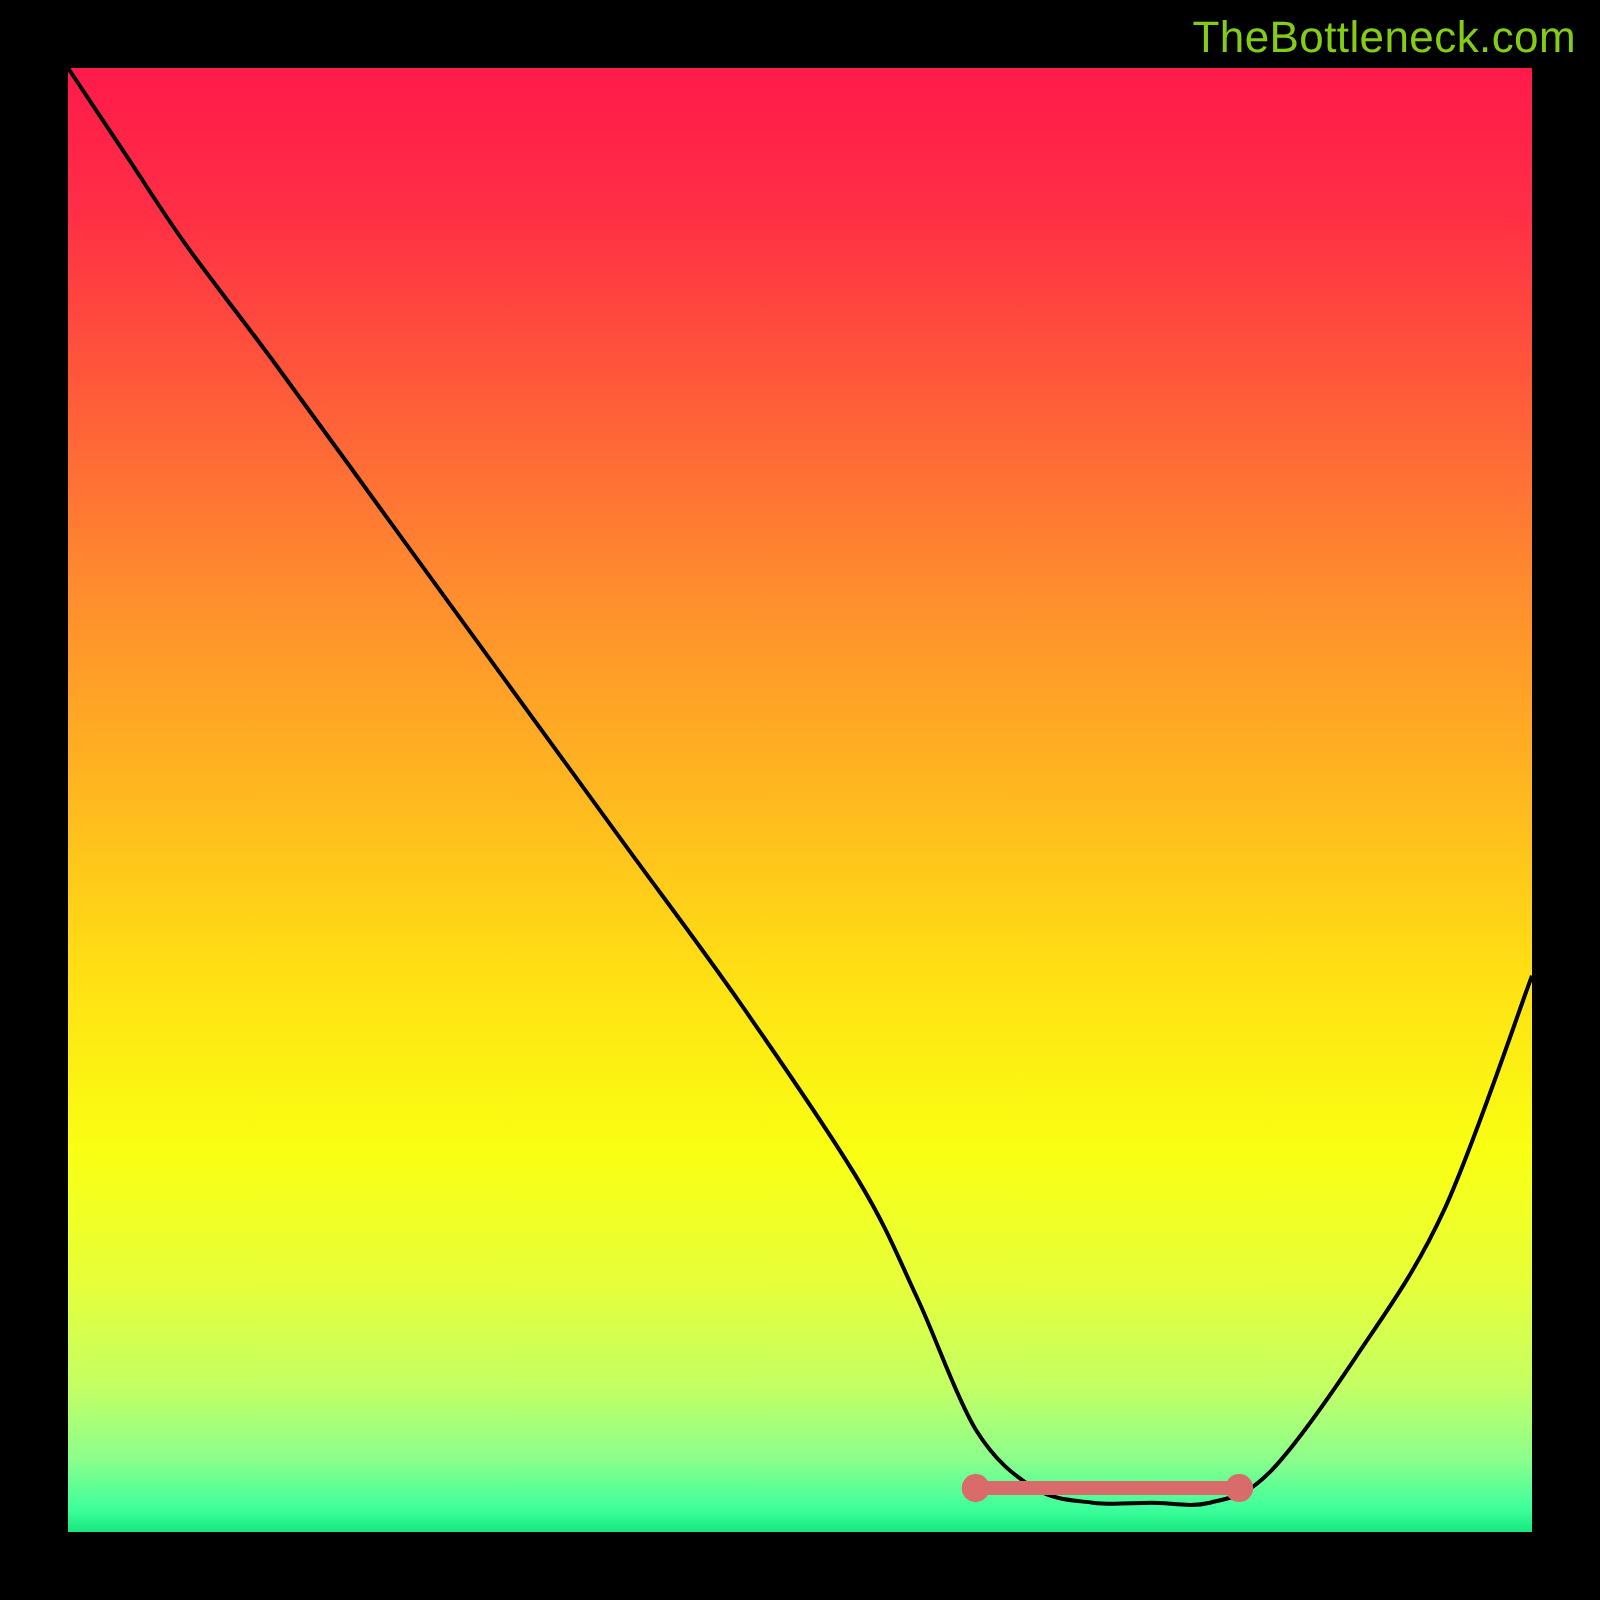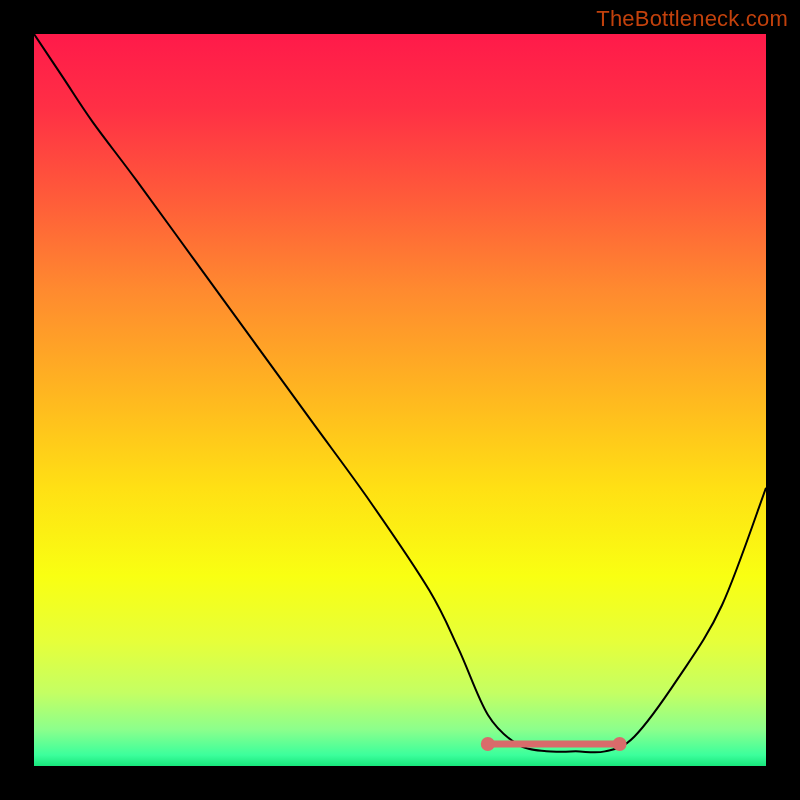--- a/index.html
+++ b/index.html
@@ -1,17 +1,17 @@
 <!DOCTYPE html>
 <html><head>
 <meta charset="utf-8">
 <style>
   * { margin: 0; padding: 0; box-sizing: border-box; }
   body { width: 800px; height: 800px; background: #000; position: relative; font-family: Arial, sans-serif; }
-  .watermark { position: absolute; top: 6px; right: 12px; color: #c2410c; font-size: 22px; font-weight: 500; z-index: 10; letter-spacing: 0.2px; }
+  .watermark { position: absolute; top: 6px; right: 12px; color: #84cc16; font-size: 22px; font-weight: 500; z-index: 10; letter-spacing: 0.2px; }
   .outer-frame { position: absolute; top: 0; left: 0; width: 800px; height: 800px; background: #000; }
   .plot-area { position: absolute; top: 34px; left: 34px; width: 732px; height: 732px; overflow: hidden; }
   .gradient-bg { position: absolute; top: 0; left: 0; width: 100%; height: 100%; }
   .curve-svg { position: absolute; top: 0; left: 0; width: 100%; height: 100%; }
 </style>
 </head>
 <body>
 
 <div class="outer-frame">
   <div class="plot-area">

